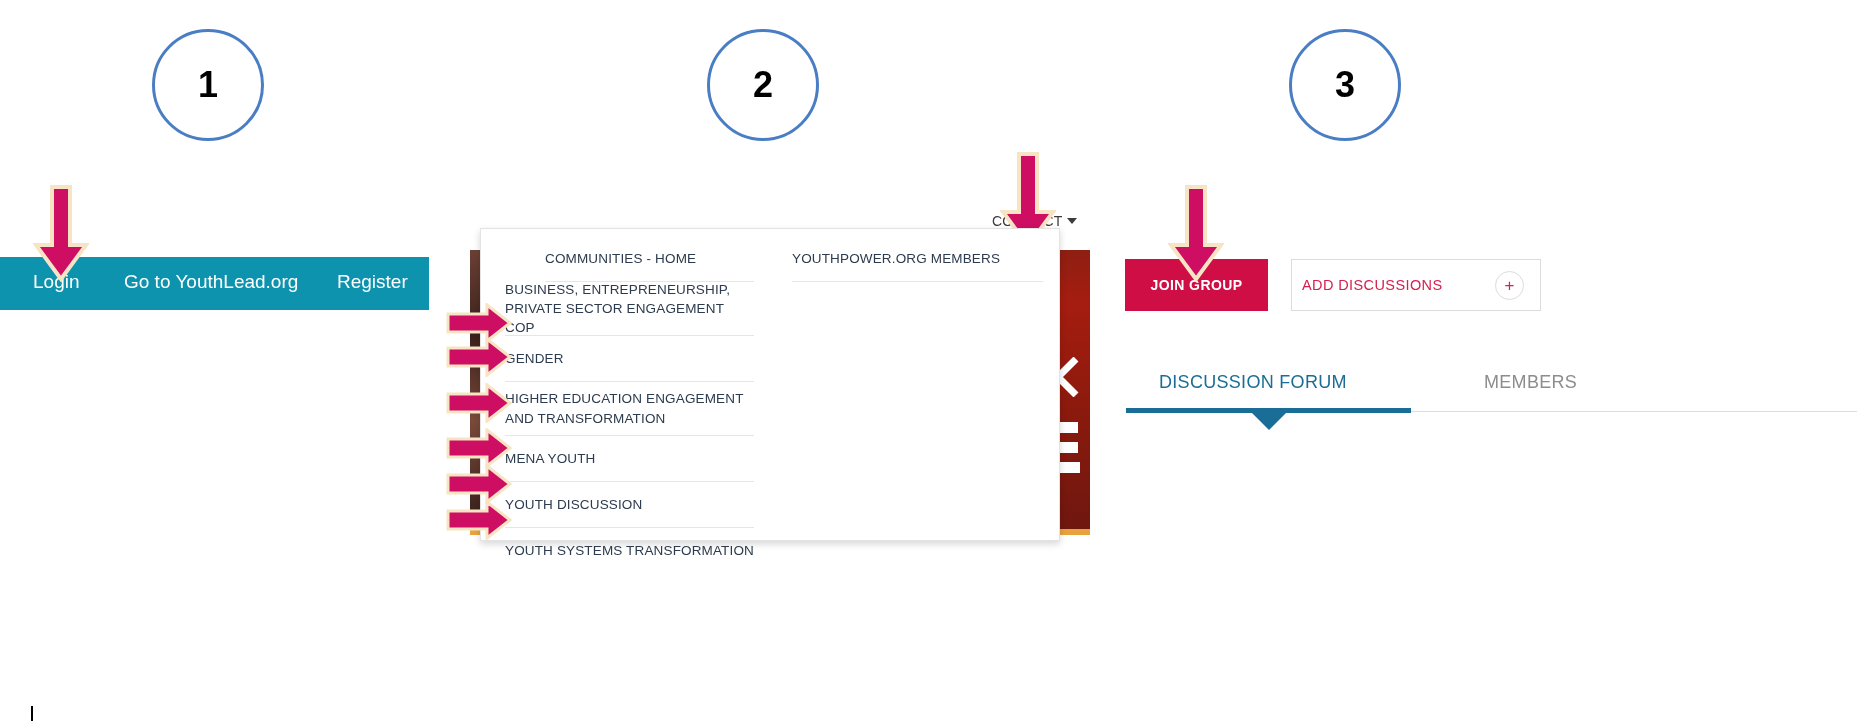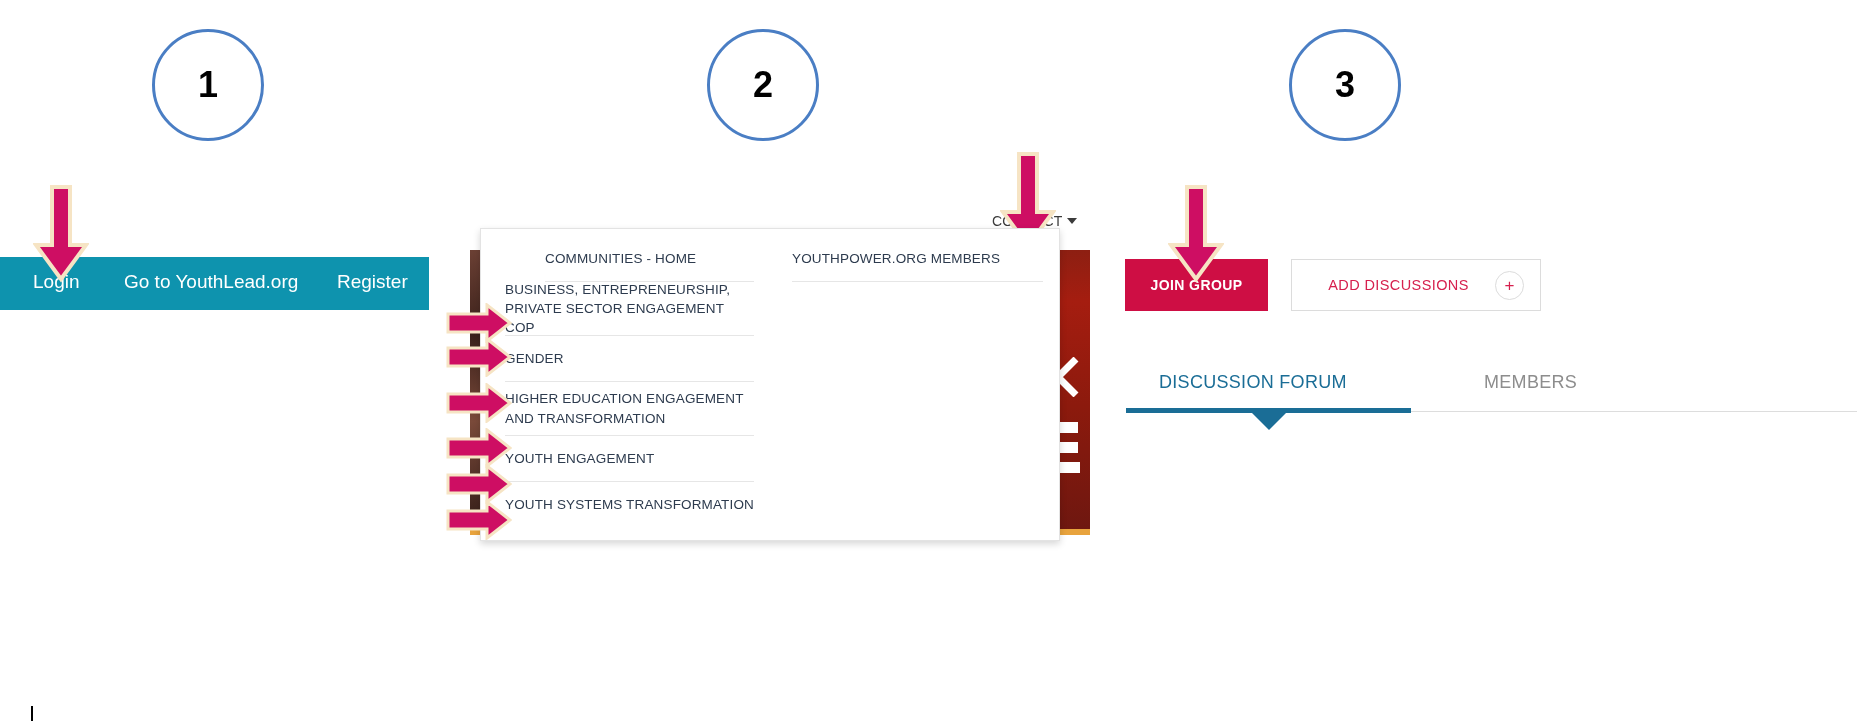--- a/index.html
+++ b/index.html
@@ -187,21 +187,21 @@
     height: 52px;
     background: #ffffff;
     border: 1px solid #dcdcdc;
     box-sizing: border-box;
     display: flex;
     align-items: center;
     cursor: pointer;
   }
   #add-discussions-label {
     flex: 1;
-    text-align: center;
+    text-align: left;
     color: #d6204e;
     font-size: 14.5px;
     letter-spacing: .4px;
     padding-left: 10px;
   }
   #add-discussions-plus {
     width: 27px;
     height: 27px;
     border-radius: 50%;
     border: 1px solid #dcdcdc;
@@ -310,21 +310,22 @@
 <svg class="arrow-down" style="left:1000px; top:152px;" viewBox="0 0 56 98">
   <polygon points="19,2 37,2 37,60 53,60 28,94 3,60 19,60" fill="#ce0e63" stroke="#f6e4c4" stroke-width="4"></polygon>
 </svg>
 
 <div id="connect-dropdown">
   <div class="dd-col" id="dd-col-left">
     <div class="dd-item h1">COMMUNITIES - HOME</div>
     <div class="dd-item h2">BUSINESS, ENTREPRENEURSHIP, PRIVATE SECTOR ENGAGEMENT COP</div>
     <div class="dd-item h1">GENDER</div>
     <div class="dd-item h2">HIGHER EDUCATION ENGAGEMENT AND TRANSFORMATION</div>
-    <div class="dd-item h1">YOUTH ENGAGEMENT</div>
+    <div class="dd-item h1">MENA YOUTH</div>
+    <div class="dd-item h1">YOUTH DISCUSSION</div>
     <div class="dd-item h1 last">YOUTH SYSTEMS TRANSFORMATION</div>
   </div>
   <div class="dd-col" id="dd-col-right">
     <div class="dd-item h1">YOUTHPOWER.ORG MEMBERS</div>
   </div>
 </div>
 
 <svg class="arrow-right" style="left:446px; top:303px;" viewBox="0 0 66 40">
   <polygon points="2,11 41,11 41,2 64,20 41,38 41,29 2,29" fill="#ce0e63" stroke="#f6e4c4" stroke-width="3"></polygon>
 </svg>

